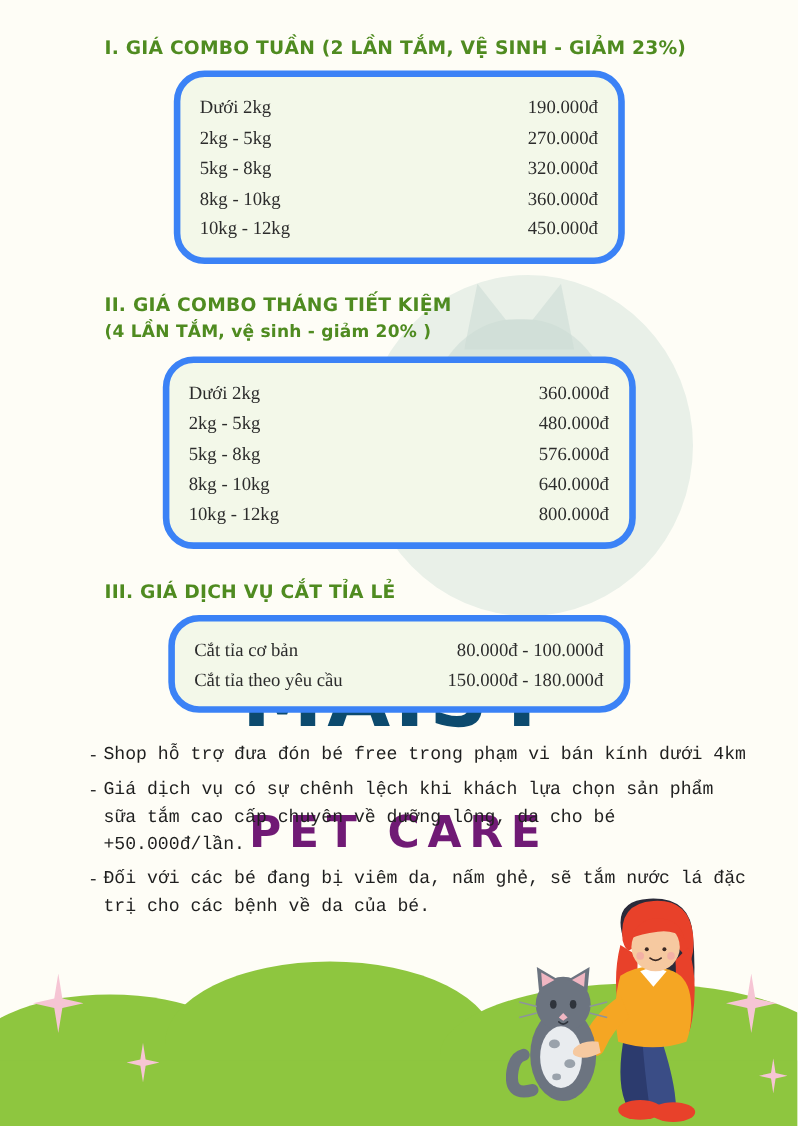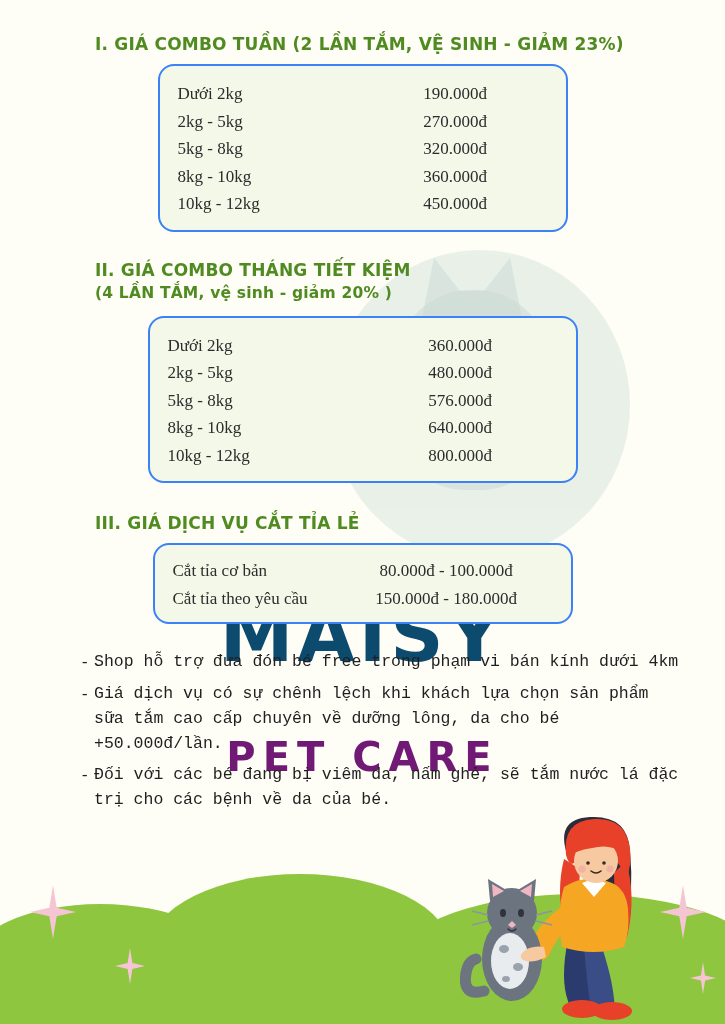--- a/index.html
+++ b/index.html
@@ -87,39 +87,39 @@
     letter-spacing: .2px;
   }
   .section-title.small {
     font-size: 15.5px;
     margin-top: -6px;
   }
   .title-block { margin-top: 14px; }
 
   .price-box {
     margin: 0 auto;
-    border: 2px solid #3b82f6;
-    border-radius: 16px;
+    border: 6px solid #3b82f6;
+    border-radius: 28px;
     background: #f3f8e9;
     width: 410px;
     padding: 14px 0 12px 0;
   }
   .price-box.wide { width: 430px; }
   .price-box.narrow { width: 420px; padding: 12px 0 10px 0; font-family: Liberation Serif, serif; }
 
   .price-row {
     display: flex;
     align-items: baseline;
     font-size: 17px;
     color: #2c2c2c;
     line-height: 1.62;
     padding: 0 18px;
   }
   .price-row .label { width: 50%; }
-  .price-row .value { width: 50%; text-align: center; }
+  .price-row .value { width: 50%; text-align: right; }
   .price-row.cut .label { width: 44%; }
   .price-row.cut .value { width: 56%; }
 
   .notes {
     margin: 26px 0 0 0;
     padding-left: 82px;
     padding-right: 40px;
     position: relative;
     z-index: 3;
   }

